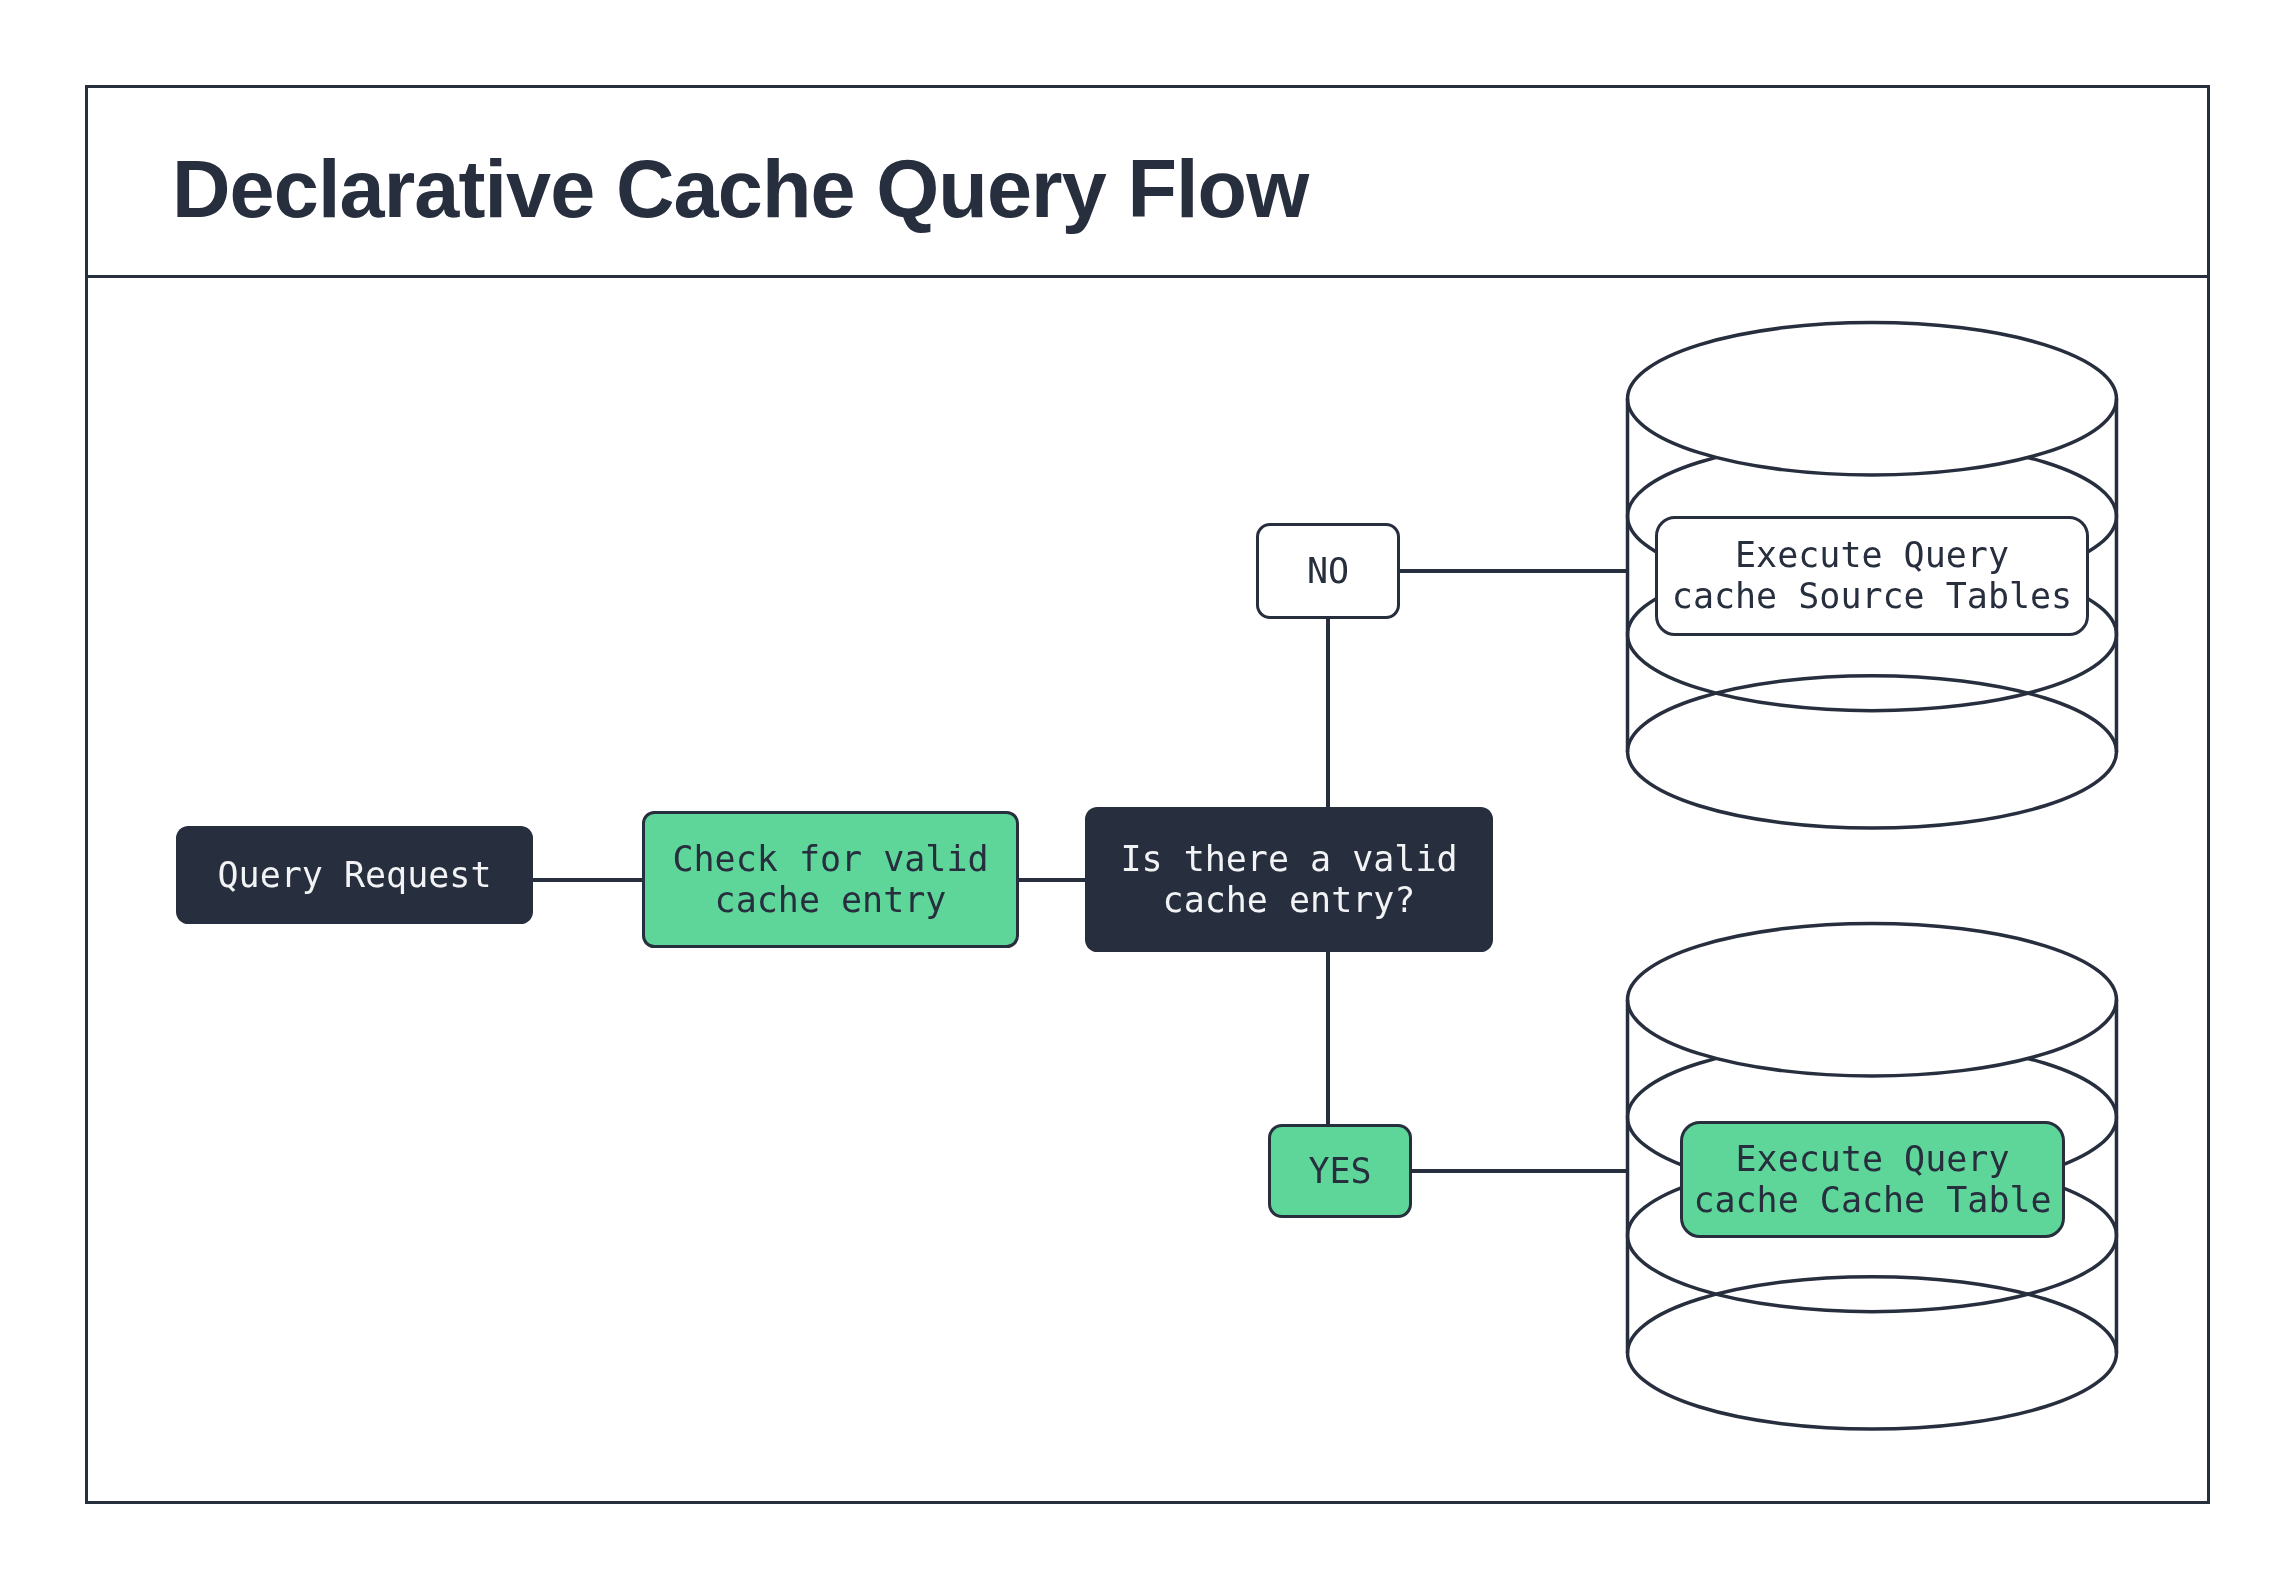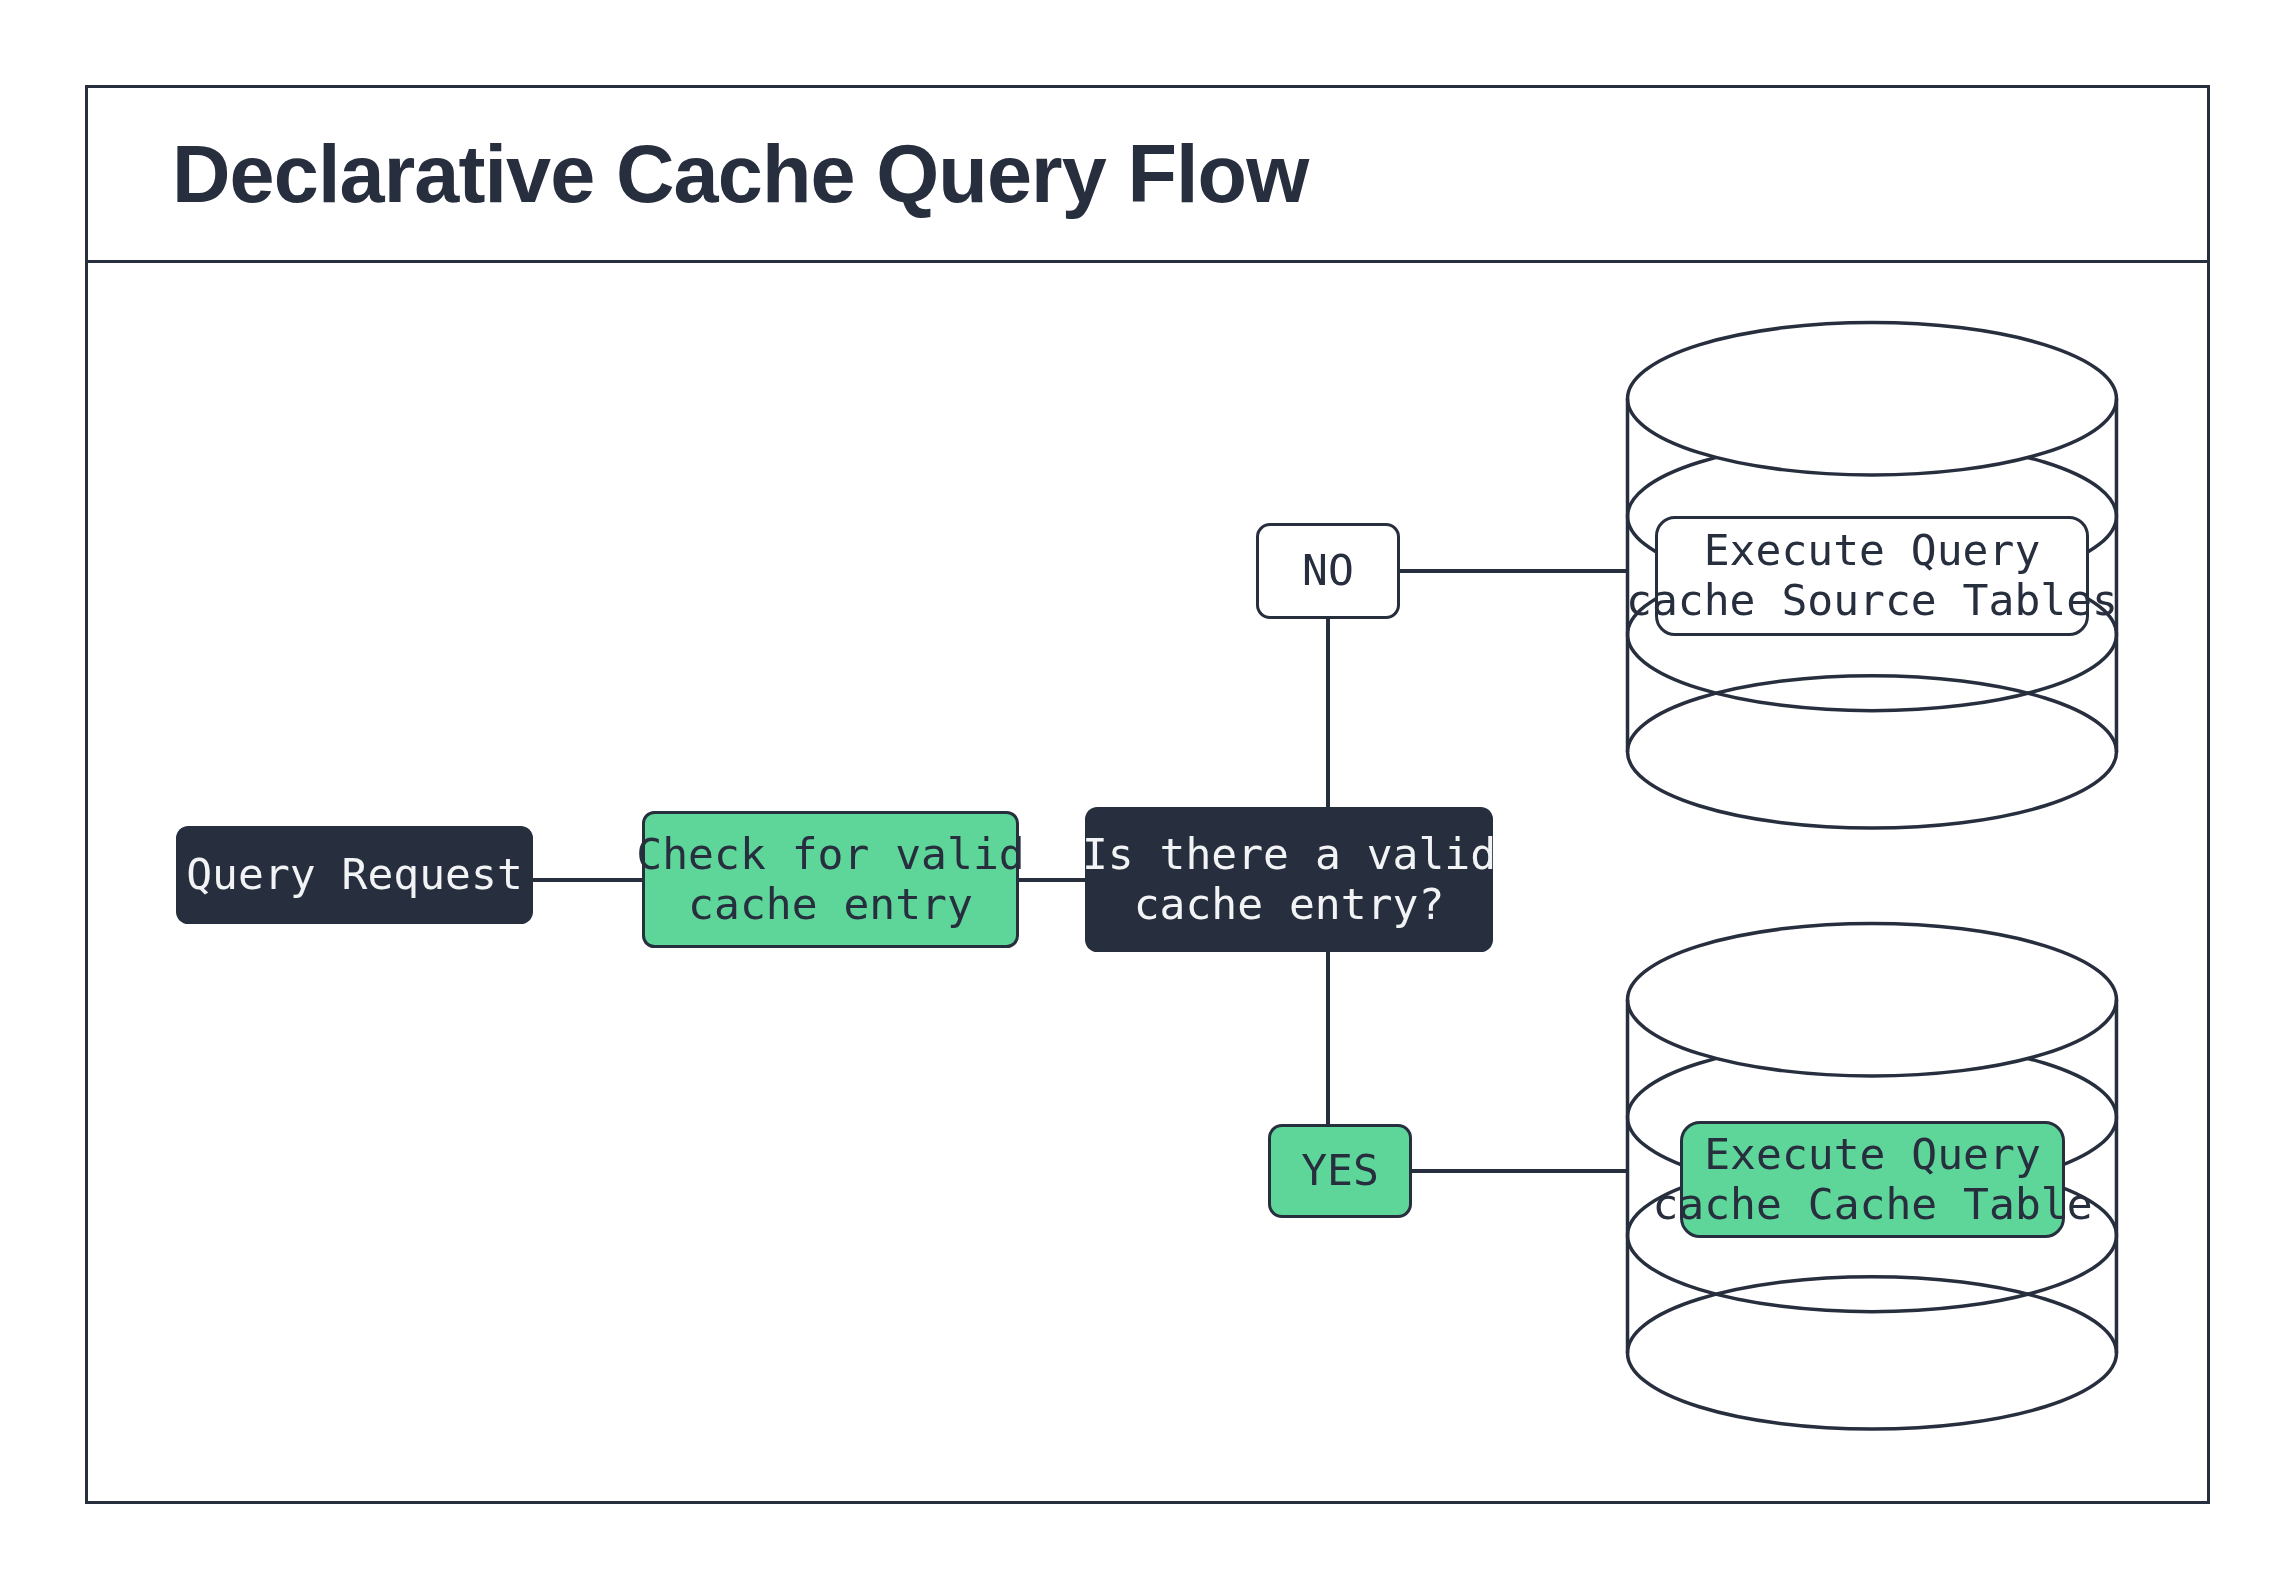--- a/index.html
+++ b/index.html
@@ -17,40 +17,40 @@
     color:var(--ink);
     overflow:hidden;
   }
   .frame{
     position:absolute;left:85px;top:85px;width:2125px;height:1419px;
     border:3.5px solid var(--ink);
     box-sizing:border-box;
     background:var(--paper);
   }
   .titlebar{
-    position:absolute;left:0;top:0;width:100%;height:172px;
+    position:absolute;left:0;top:15px;width:100%;height:172px;
     border-bottom:3.5px solid var(--ink);
     box-sizing:content-box;
     display:flex;align-items:center;
   }
   .title{
     margin:0;
     padding-left:84px;
     font-family:"Liberation Sans","DejaVu Sans",sans-serif;
     font-weight:bold;
     font-size:81px;
     letter-spacing:-0.9px;
     color:var(--ink);
   }
   .node{
     position:absolute;
     display:flex;flex-direction:column;align-items:center;justify-content:center;
     text-align:center;
     border-radius:12.3px;
-    font-size:43px;line-height:1.16;
+    font-size:35px;line-height:1.16;
     box-sizing:border-box;
     white-space:nowrap;
   }
   .node.dark{background:var(--ink);color:var(--text-on-dark);}
   .node.green{background:var(--green);color:var(--ink);border:3.5px solid var(--ink);}
   .node.light{background:var(--paper);color:var(--ink);border:3.5px solid var(--ink);}
   .node.small{border-radius:14px;}
   .dblabel{border-radius:20px;}
 
   .n-query{left:176px;top:826px;width:357px;height:98px;}

